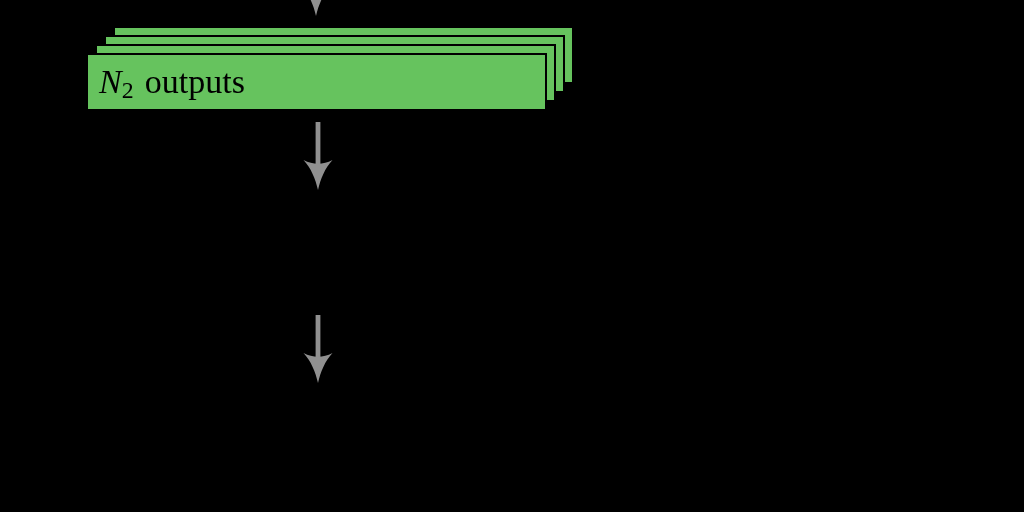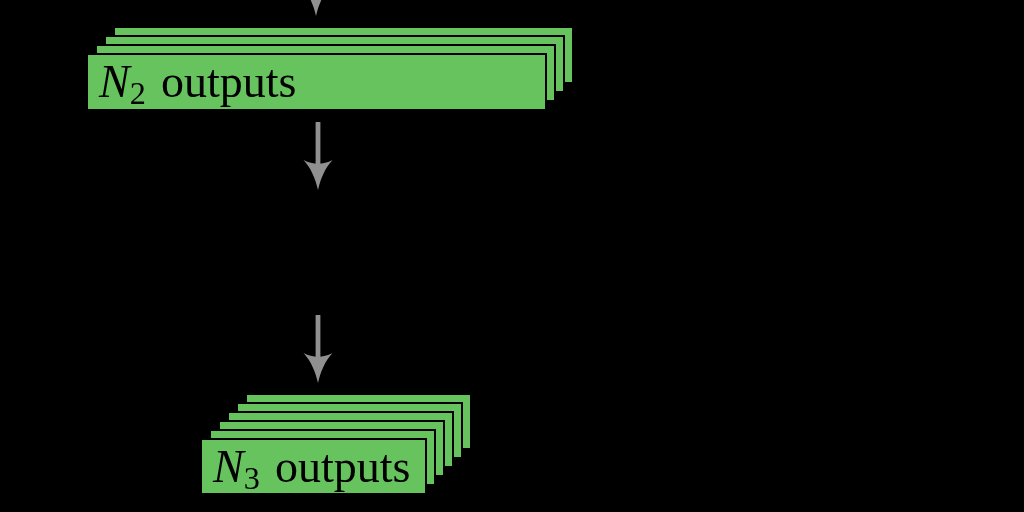--- a/index.html
+++ b/index.html
@@ -26,21 +26,21 @@
     border:2px solid var(--ink);
     box-sizing:border-box;
   }
   .sheet.front{
     display:flex;
     align-items:center;
     padding-left:11px;
   }
   .stack-label{
     color:var(--text);
-    font-size:46px;
+    font-size:34px;
     line-height:1;
     white-space:nowrap;
   }
   .stack-label i{
     font-style:italic;
     font-family:"Liberation Serif","DejaVu Serif",serif;
   }
   .stack-label sub{
     font-size:70%;
     line-height:0;
@@ -81,24 +81,14 @@
     <rect class="shaft" x="12.6" y="0" width="4.8" height="53"></rect>
     <path class="head" d="M15,68 C12.5,57 8,46 0.5,38 Q15,45.5 29.5,38 C22,46 17.5,57 15,68 Z"></path>
   </svg>
 
 
   <svg id="arrow-2" class="arrow" viewBox="0 0 30 68" aria-hidden="true">
     <rect class="shaft" x="12.6" y="0" width="4.8" height="53"></rect>
     <path class="head" d="M15,68 C12.5,57 8,46 0.5,38 Q15,45.5 29.5,38 C22,46 17.5,57 15,68 Z"></path>
   </svg>
 
-  <div class="stack" id="stack-2">
-    <div class="sheet back" style="left: 45px; top: -45px;"></div>
-      <div class="sheet back" style="left: 36px; top: -36px;"></div>
-      <div class="sheet back" style="left: 27px; top: -27px;"></div>
-      <div class="sheet back" style="left: 18px; top: -18px;"></div>
-      <div class="sheet back" style="left: 9px; top: -9px;"></div>
-      <div class="sheet front">
-      <span class="stack-label"><i>N</i><sub>3</sub><span class="rest">outputs</span></span>
-    </div>
-  </div>
 
 </div>
 
 </body></html>

